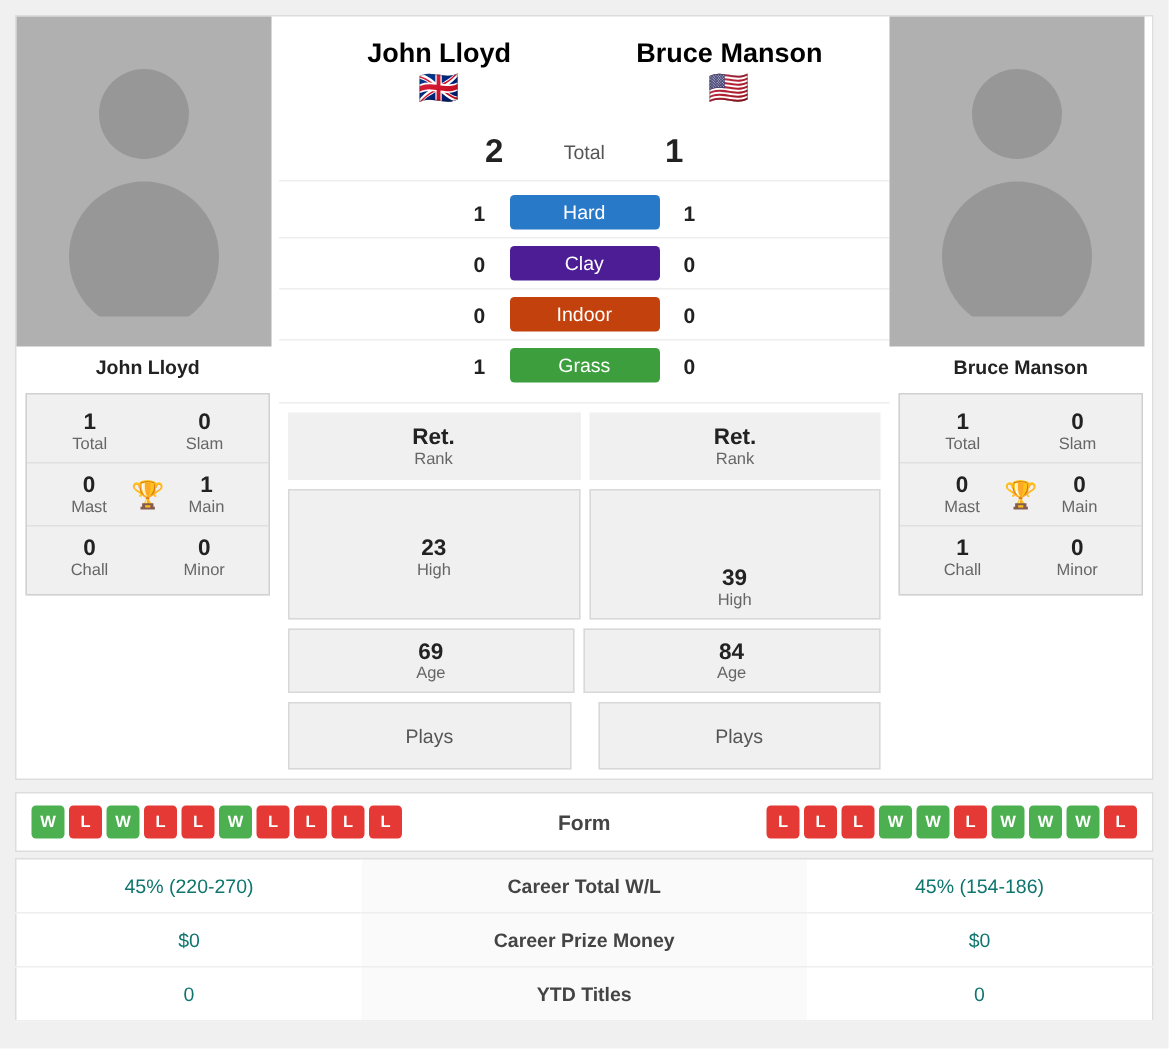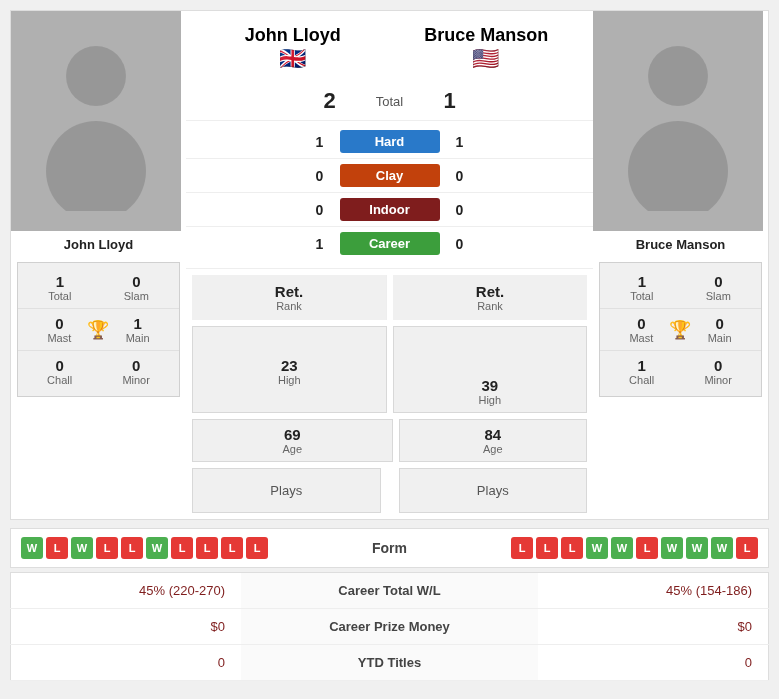--- a/index.html
+++ b/index.html
@@ -54,26 +54,26 @@
       font-size: 14px;
       font-weight: bold;
       color: #222;
     }
     .surface-btn {
       width: 100px;
       padding: 4px 0;
       text-align: center;
       color: #fff;
       font-size: 13px;
-      font-weight: bold;
+      font-weight: normal;
       border-radius: 3px;
     }
     .surface-hard { background: #2979c9; }
-    .surface-clay { background: #c2410c; }
-    .surface-indoor { background: #7f1d1d; }
+    .surface-clay { background: #4c1d95; }
+    .surface-indoor { background: #c2410c; }
     .surface-grass { background: #3c9e3c; }
 
     
     .total-row {
       display: flex;
       align-items: center;
       justify-content: center;
       padding: 10px 0 6px;
       border-bottom: 1px solid #eee;
       gap: 10px;
@@ -143,22 +143,22 @@
       color: #333;
     }
     .stats-table td.center-col {
       text-align: center;
       font-weight: bold;
       color: #444;
       font-size: 13px;
       background: #fafafa;
     }
     .stats-table td.value-col {
-      text-align: right;
-      color: #7f1d1d;
+      text-align: center;
+      color: #0f766e;
     }
     .flag { font-size: 22px; }
 
     .full-top {
       display: flex;
       width: 100%;
       background: #fff;
       border: 1px solid #ddd;
       margin-bottom: 8px;
     }
@@ -304,21 +304,21 @@
         </div>
 
         <div class="surface-row">
           <span class="surface-num">0</span>
           <span class="surface-btn surface-indoor">Indoor</span>
           <span class="surface-num">0</span>
         </div>
 
         <div class="surface-row">
           <span class="surface-num">1</span>
-          <span class="surface-btn surface-grass">Career</span>
+          <span class="surface-btn surface-grass">Grass</span>
           <span class="surface-num">0</span>
         </div>
       </div>
 
       <div style="display:flex; border-top: 1px solid #eee; margin-top: 4px;">
 
         <div style="flex:1; display:flex; flex-direction:column; align-items:center; padding:8px 4px; border-right:1px solid #eee; background:#f0f0f0; margin:6px 3px 6px 6px;">
           <span style="font-size:15px;font-weight:bold;color:#222;">Ret.</span>
           <span style="font-size:11px;color:#666;">Rank</span>
         </div>
@@ -334,21 +334,21 @@
           <span style="font-size:15px;font-weight:bold;color:#222;margin-top:24px;">23</span>
           <span style="font-size:11px;color:#666;">High</span>
         </div>
         <div style="flex:1; display:flex; flex-direction:column; align-items:center; padding:6px 4px; background:#f0f0f0; margin:0 6px 6px 3px; border:1px solid #d8d8d8;">
           <span style="font-size:15px;font-weight:bold;color:#222;margin-top:44px;">39</span>
           <span style="font-size:11px;color:#666;">High</span>
         </div>
       </div>
 
       <div style="display:flex;">
-        <div style="flex:1; display:flex; flex-direction:column; align-items:center; padding:6px 10px; background:#f0f0f0; margin:0 3px 6px 6px; border:1px solid #d8d8d8;">
+        <div style="flex:1; display:flex; flex-direction:column; align-items:center; padding:6px 0; background:#f0f0f0; margin:0 3px 6px 6px; border:1px solid #d8d8d8;">
           <span style="font-size:15px;font-weight:bold;color:#222;">69</span>
           <span style="font-size:11px;color:#666;">Age</span>
         </div>
         <div style="flex:1; display:flex; flex-direction:column; align-items:center; padding:6px 4px; background:#f0f0f0; margin:0 6px 6px 3px; border:1px solid #d8d8d8;">
           <span style="font-size:15px;font-weight:bold;color:#222;">84</span>
           <span style="font-size:11px;color:#666;">Age</span>
         </div>
       </div>
 
       <div style="display:flex;gap:12px;">

